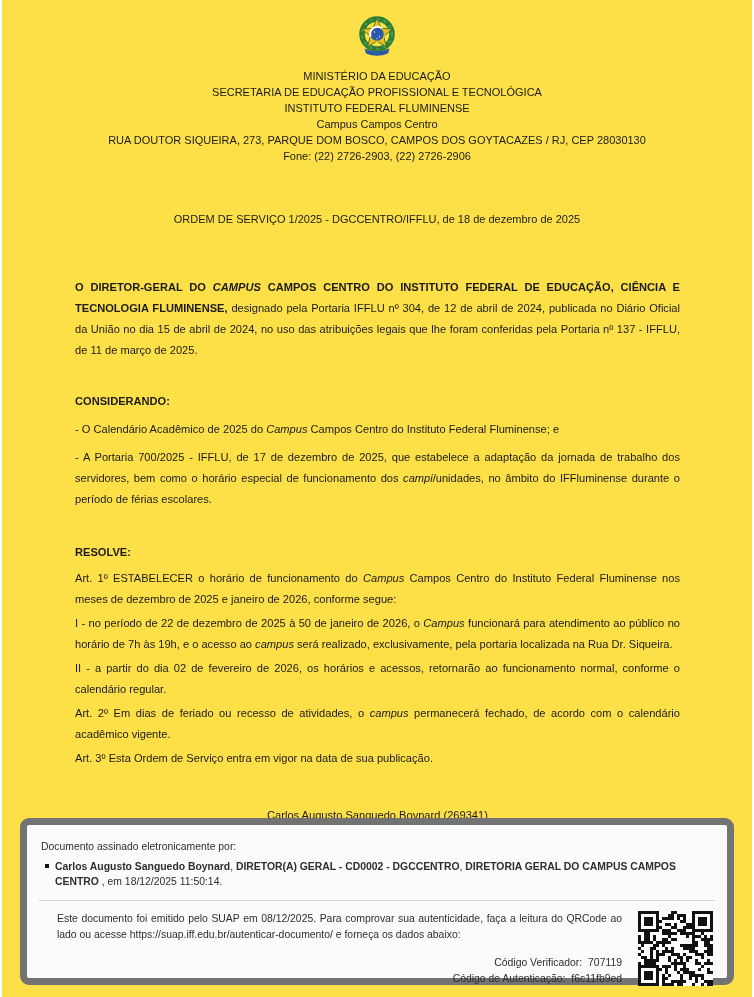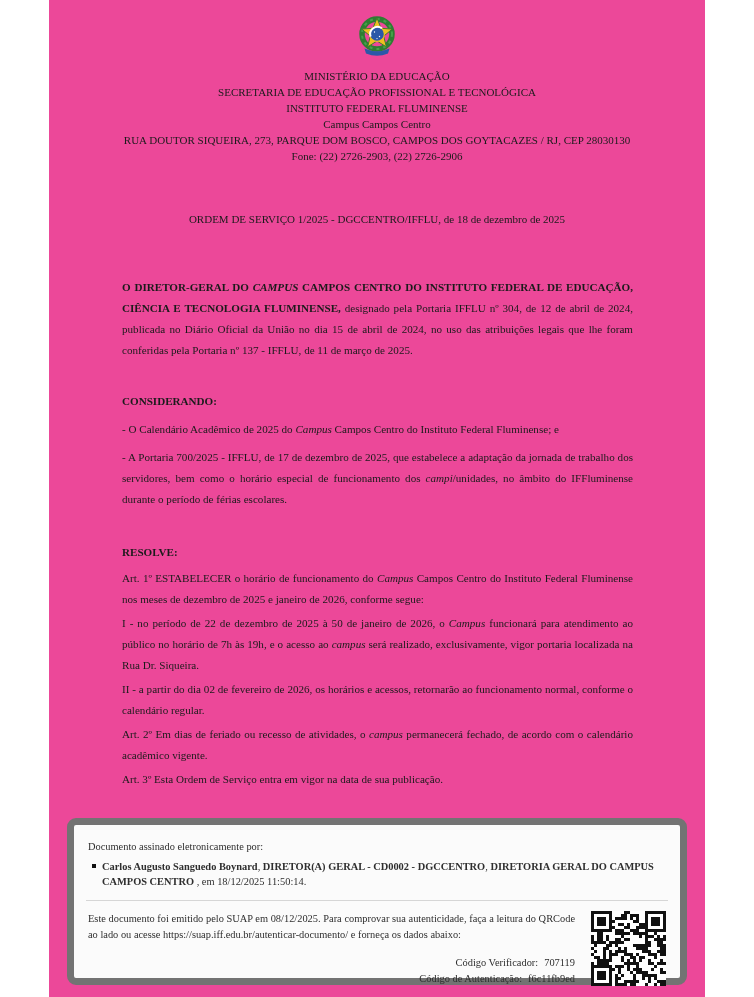--- a/index.html
+++ b/index.html
@@ -1,22 +1,22 @@
 <!DOCTYPE html>
 <html><head>
 <meta charset="utf-8">
 <style>
   * { margin:0; padding:0; box-sizing:border-box; }
   html,body { background:#ffffff; }
   .page {
     position:relative;
-    width:656px; height:997px;
+    width:750px; height:997px;
     margin:0 auto;
-    background:#ec4899;
-    font-family:Liberation Serif, serif;
+    background:#fde047;
+    font-family:Liberation Sans, sans-serif;
     color:#1b1b1b;
     overflow:hidden;
   }
   .crest-wrap { padding-top:13px; text-align:center; }
   .header-block { margin-top:3px; text-align:center; font-size:11px; line-height:16px; color:#1b1b1b; }
   .doc-title { margin-top:47px; text-align:center; font-size:11px; line-height:16px; }
   .content { margin:0 72px 0 73px; font-size:11.1px; line-height:21px; text-align:justify; }
   .para { margin-top:7px; }
   .para.first { margin-top:50px; }
   .para.gap-lg { margin-top:32px; }
@@ -33,21 +33,21 @@
     background:#fbfbfb;
     padding:13px 14px 12px 14px;
     font-size:10.4px; line-height:15px; color:#2e2e2e;
   }
   .f-label { margin-top:1px; }
   .f-signer { display:flex; align-items:flex-start; margin-top:5px; }
   .sq-bullet { flex:0 0 auto; width:4px; height:4px; background:#111; margin:5px 6px 0 4px; }
   .fb { font-weight:bold; }
   .f-divider { border:none; border-top:1px solid #d6d6d6; margin:11px -2px 10px -2px; }
   .f-bottom { display:flex; align-items:flex-start; }
-  .f-text { flex:1 1 auto; padding-right:16px; }
+  .f-text { flex:1 1 auto; padding-right:16px;margin-left:16px; }
   .f-emission { text-align:justify; line-height:15.5px; }
   .f-codes { margin-top:13px; }
   .f-code { line-height:15.5px;text-align:right; }
   .f-code .val { margin-left:6px; }
   .qr-wrap { flex:0 0 auto; }
 </style>
 </head>
 <body>
 
 <div class="page">
@@ -84,21 +84,21 @@
     <p class="para gap-md heading">CONSIDERANDO:</p>
 
     <p class="para"><span>-  O Calendário Acadêmico de 2025 do </span><span class="i">Campus</span><span> Campos Centro do Instituto Federal Fluminense; e</span></p>
 
     <p class="para"><span>- A Portaria 700/2025 - IFFLU, de 17 de dezembro de 2025, que estabelece a adaptação da jornada de trabalho dos servidores, bem como o horário especial de funcionamento dos </span><span class="i">campi</span><span>/unidades, no âmbito do IFFluminense durante o período de férias escolares.</span></p>
 
     <p class="para gap-lg heading">RESOLVE:</p>
 
     <p class="para gap-sm"><span>Art. 1º  ESTABELECER o horário de funcionamento do </span><span class="i">Campus</span><span> Campos Centro do Instituto Federal Fluminense nos meses de dezembro de 2025 e janeiro de 2026, conforme segue:</span></p>
 
-    <p class="para gap-xs"><span>I - no período de 22 de dezembro de 2025 à 50 de janeiro de 2026, o </span><span class="i">Campus</span><span> funcionará para atendimento ao público no horário de 7h às 19h, e o acesso ao </span><span class="i">campus</span><span> será realizado, exclusivamente, vigor portaria localizada na Rua Dr. Siqueira.</span></p>
+    <p class="para gap-xs"><span>I - no período de 22 de dezembro de 2025 à 50 de janeiro de 2026, o </span><span class="i">Campus</span><span> funcionará para atendimento ao público no horário de 7h às 19h, e o acesso ao </span><span class="i">campus</span><span> será realizado, exclusivamente, pela portaria localizada na Rua Dr. Siqueira.</span></p>
 
     <p class="para gap-xs">II - a partir do dia 02 de fevereiro de 2026, os horários e acessos, retornarão ao funcionamento normal, conforme o calendário regular.</p>
 
     <p class="para gap-xs"><span>Art. 2º  Em dias de feriado ou recesso de atividades, o </span><span class="i">campus</span><span> permanecerá fechado, de acordo com o calendário acadêmico vigente.</span></p>
 
     <p class="para gap-xs">Art. 3º  Esta Ordem de Serviço entra em vigor na data de sua publicação.</p>
 
     <div class="signature-block">
       <div>Carlos Augusto Sanguedo Boynard (269341)</div>
       <div><span>Diretor-Geral do </span><span class="i">Campus</span><span> Campos Centro</span></div>

